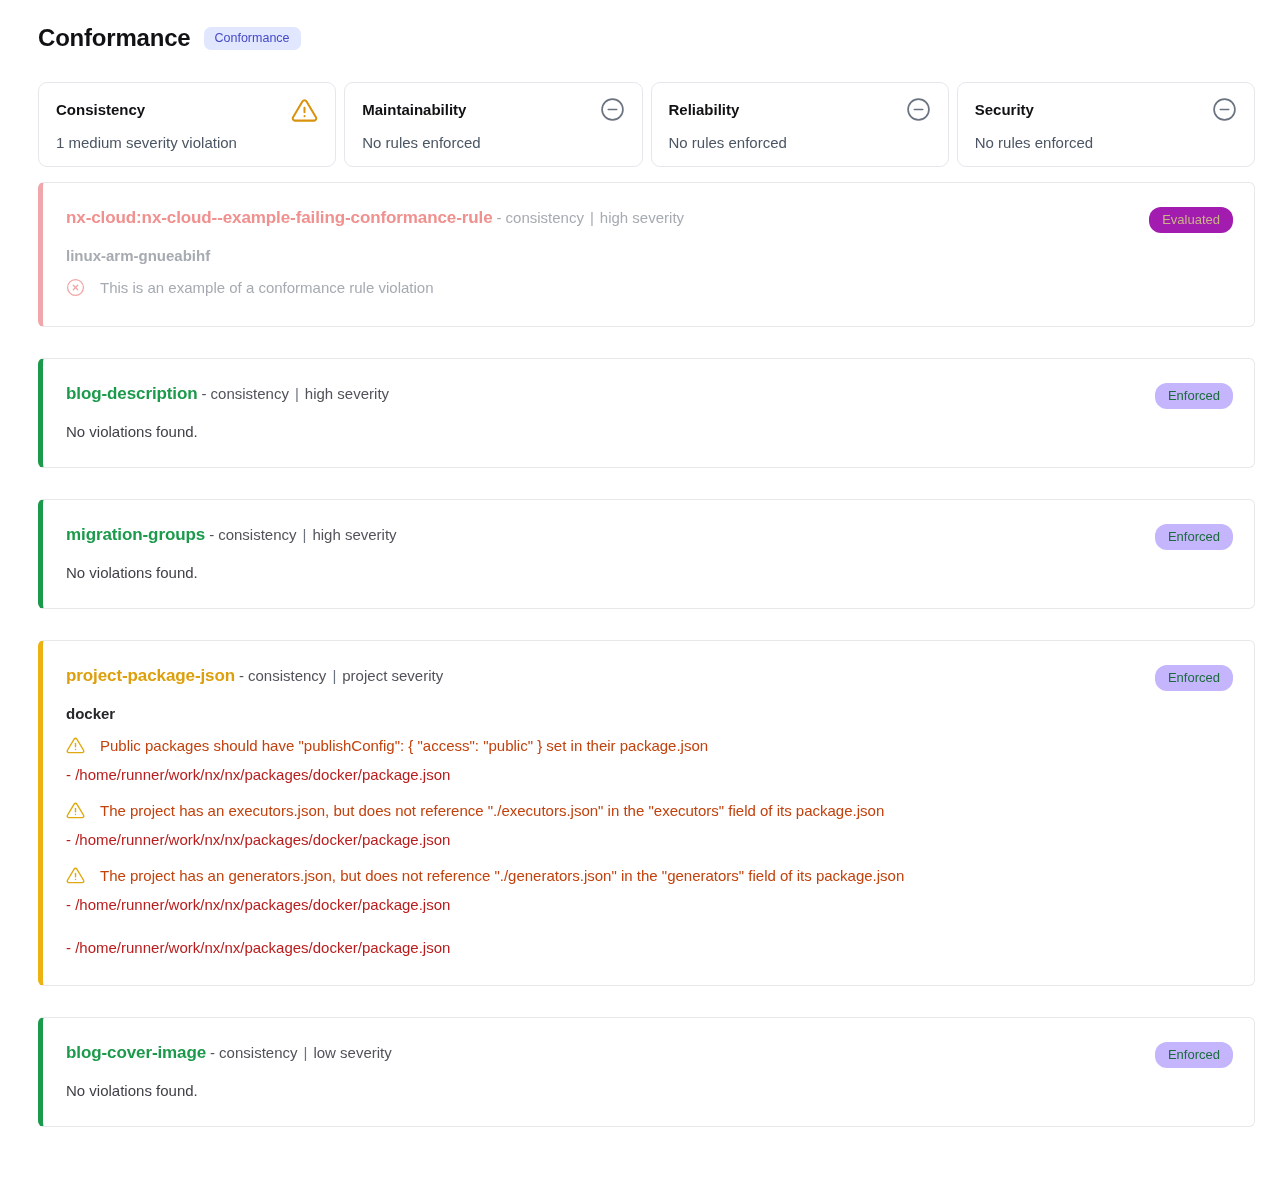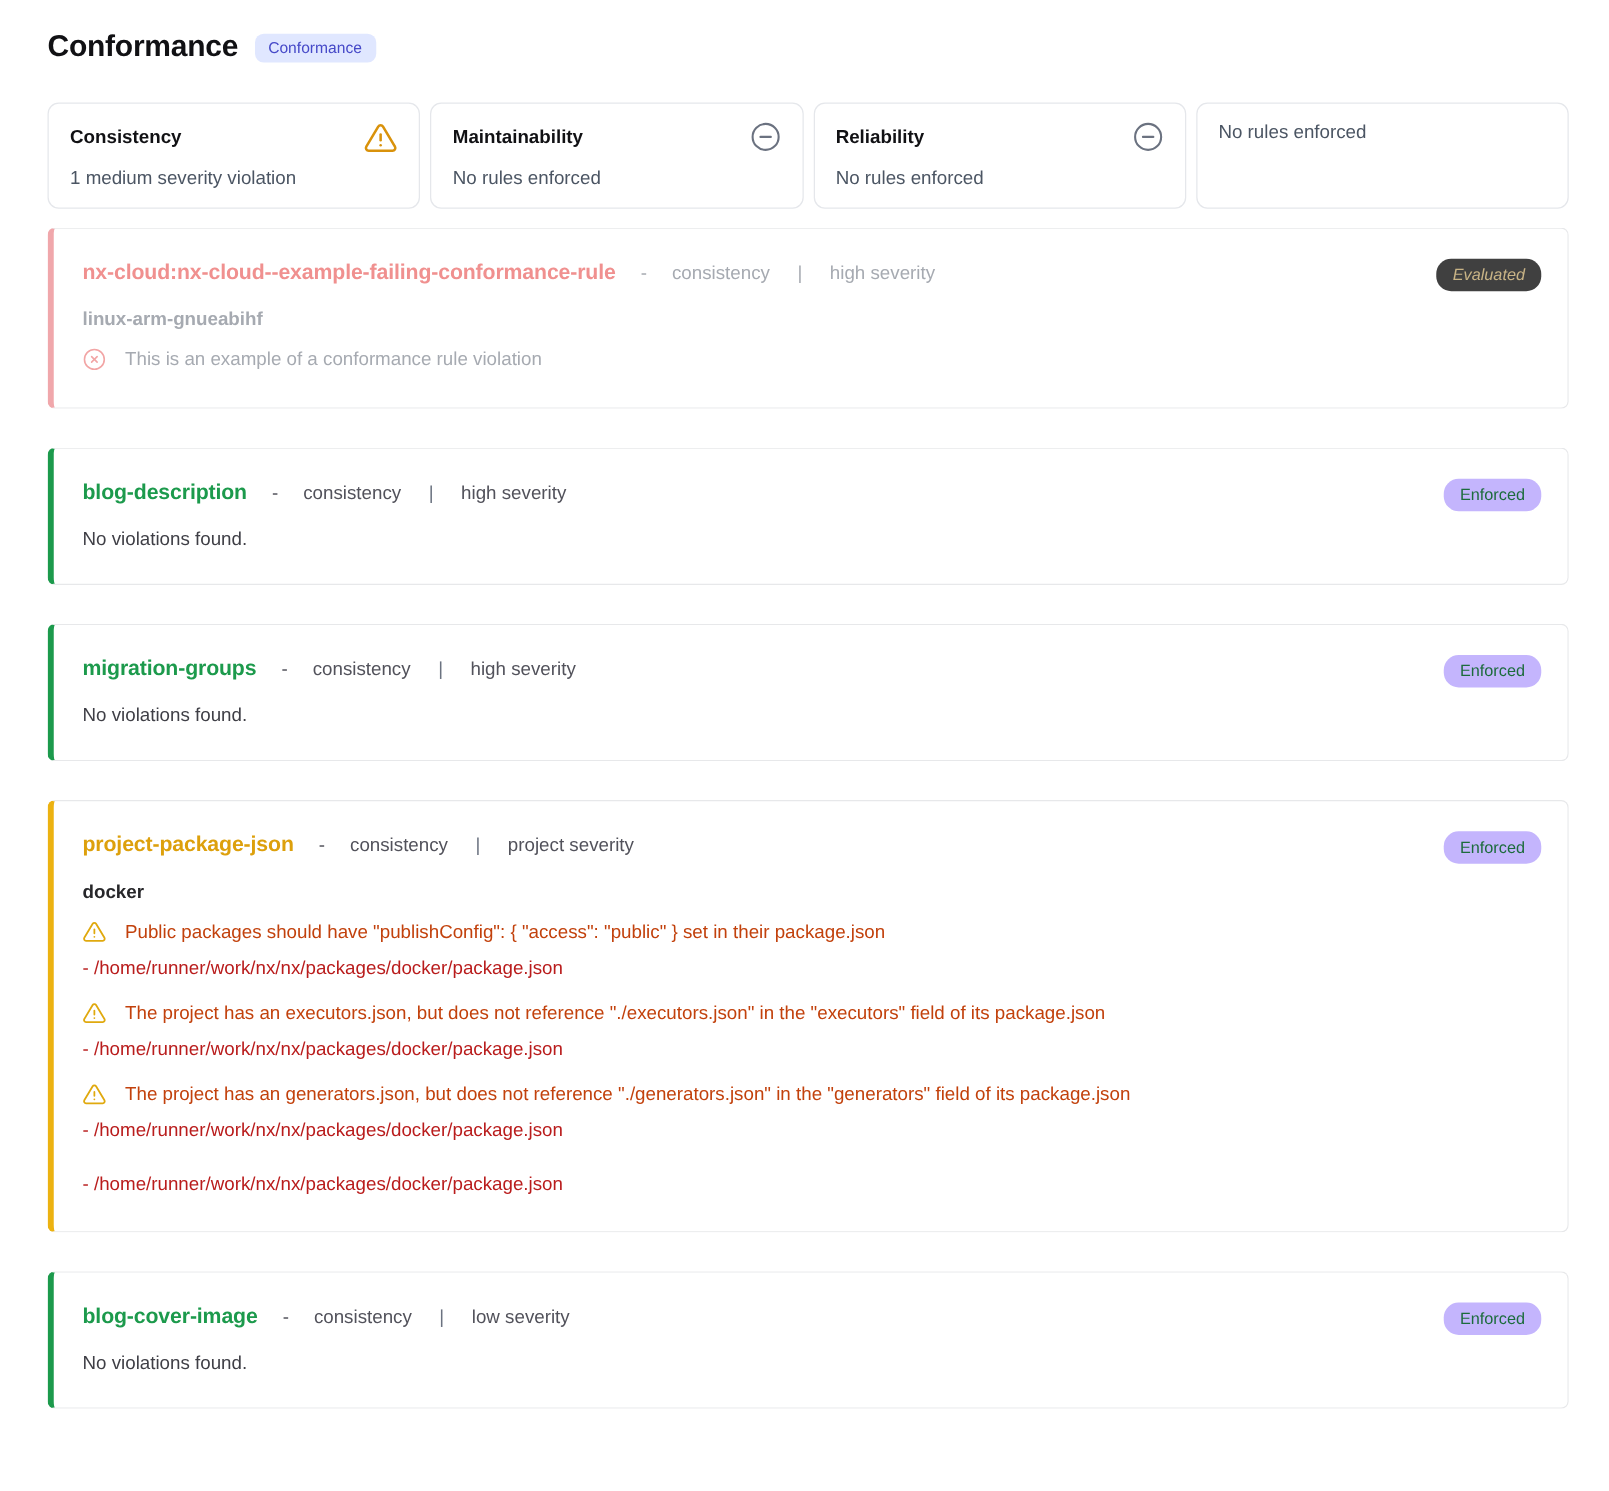--- a/index.html
+++ b/index.html
@@ -42,36 +42,36 @@
     border: 1px solid #e7e8ea; border-radius: 6px; background: #fff;
     border-left-width: 5px; border-left-style: solid;
     padding: 25px 24px 27px 23px;
     margin-bottom: 31px;
   }
   .rule-card:last-child { margin-bottom: 0; }
   .rule-card.red   { border-left-color: #f0a7ab; }
   .rule-card.green { border-left-color: #1c9a4c; }
   .rule-card.amber { border-left-color: #ecb211; }
 
-  .rule-title-row { display: flex; align-items: baseline; gap: 20px; padding-right: 140px; flex-wrap: wrap; }
+  .rule-title-row { display: flex; align-items: baseline; gap: 4px; padding-right: 140px; flex-wrap: wrap; }
   .rule-name { font-size: 17px; font-weight: 700; letter-spacing: -0.1px; cursor: pointer; text-decoration: none; }
   .red   .rule-name { color: #f0908f; }
   .green .rule-name { color: #1c9a4c; }
   .amber .rule-name { color: #dda00c; }
   .meta, .meta-sep { font-size: 15px; color: #52525b; }
   .meta-sep.pipe { margin: 0 2px; color: #6b7280; }
   .red .meta, .red .meta-sep { color: #a6aab1; }
 
   .status-badge {
     position: absolute; top: 24px; right: 21px;
     font-size: 13px; font-weight: 500;
     padding: 5px 13px; border-radius: 12px; line-height: 1.2;
   }
   .status-badge.enforced  { background: #c4b5fd; color: #1c6b3c; }
-  .status-badge.evaluated { background: #404040; color: #c9b486; font-style: italic; }
+  .status-badge.evaluated { background: #a21caf; color: #c9b486; }
 
   .project-name { margin-top: 19px; font-size: 15px; font-weight: 700; color: #27272a; }
   .red .project-name { color: #a6aab1; }
 
   .no-violations { margin-top: 19px; font-size: 15px; color: #3f3f46; }
 
   .violation-list { margin-top: 13px; display: flex; flex-direction: column; gap: 15px; }
   .violation-item { }
   .violation-msg-row { display: flex; align-items: flex-start; gap: 15px; }
   .violation-msg { font-size: 15px; color: #c2410c; line-height: 22px; }
@@ -142,20 +142,28 @@
         <span>
           <svg class="icon-minus" viewBox="0 0 24 24">
               <use href="#tpl-minus"></use>
             </svg>
         </span>
       </div>
       <span class="summary-status">No rules enforced</span>
     </div>
 
     <div class="summary-card">
+      <div class="summary-top">
+        <span class="summary-label">Security</span>
+        <span>
+          <svg class="icon-minus" viewBox="0 0 24 24">
+              <use href="#tpl-minus"></use>
+            </svg>
+        </span>
+      </div>
       <span class="summary-status">No rules enforced</span>
     </div>
 
   </div>
 
   <div class="rules">
 
     <section class="rule-card red">
       <div class="rule-title-row">
         <a class="rule-name">nx-cloud:nx-cloud--example-failing-conformance-rule</a>

